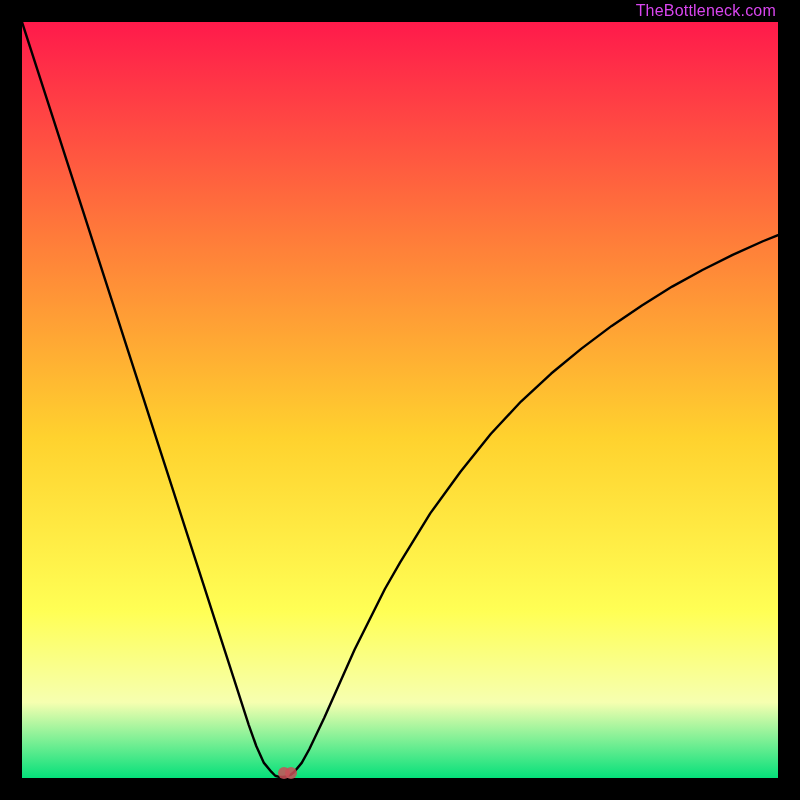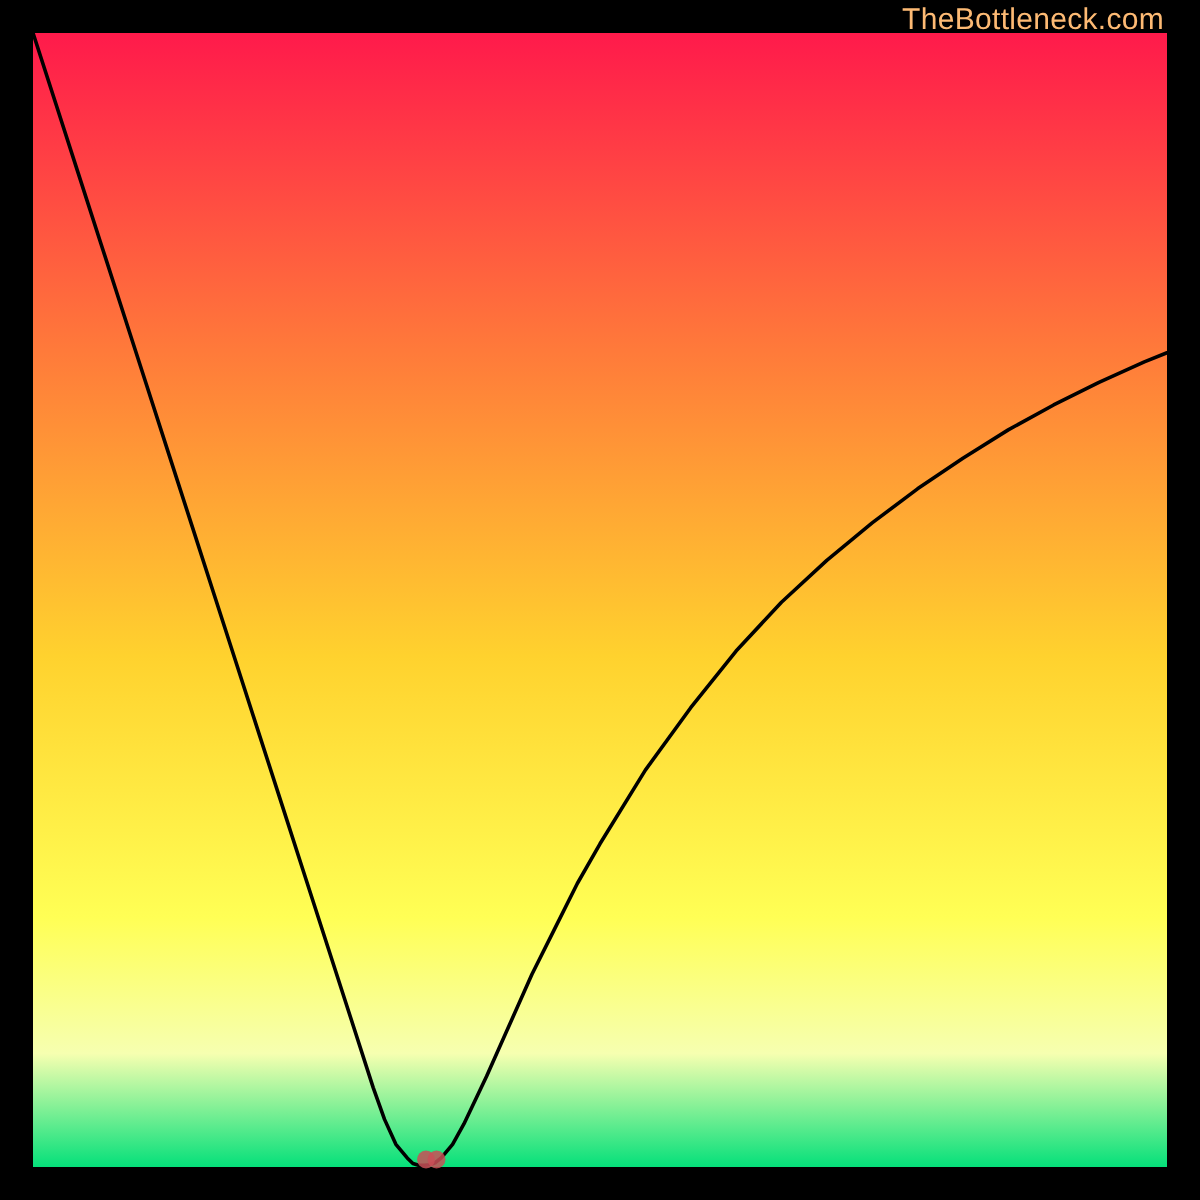--- a/index.html
+++ b/index.html
@@ -23,22 +23,22 @@
     position: absolute;
     left: 0;
     top: 0;
     width: 756px;
     height: 756px;
   }
   .watermark {
     position: absolute;
     top: 2px;
     right: 24px;
-    color: #fdba74;
-    font-size: 20px;
+    color: #d946ef;
+    font-size: 16px;
     font-weight: 500;
     letter-spacing: 0.2px;
     font-family: Arial, Helvetica, sans-serif;
   }
   .marker {
     position: absolute;
     border-radius: 50%;
     background: #c94f57;
     opacity: 0.85;
   }

